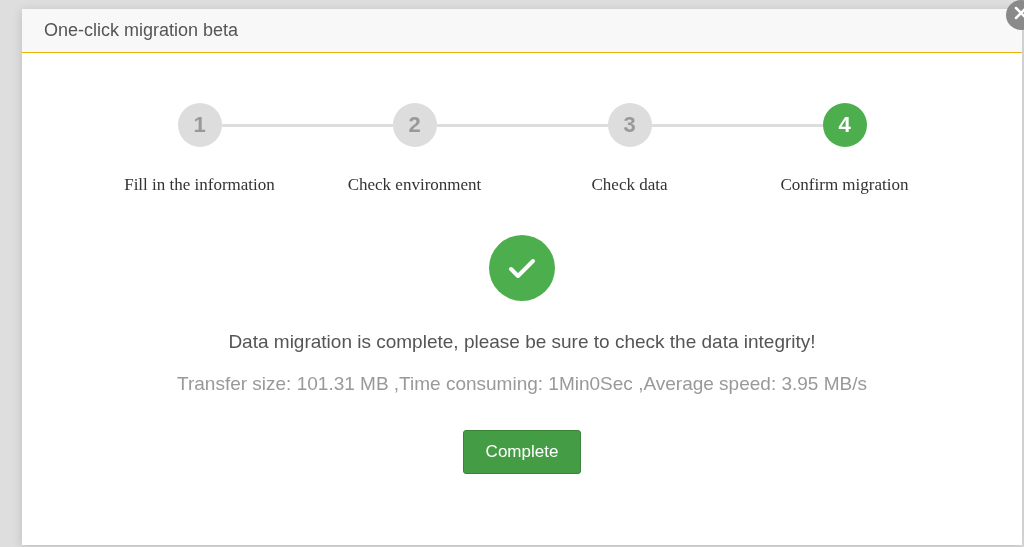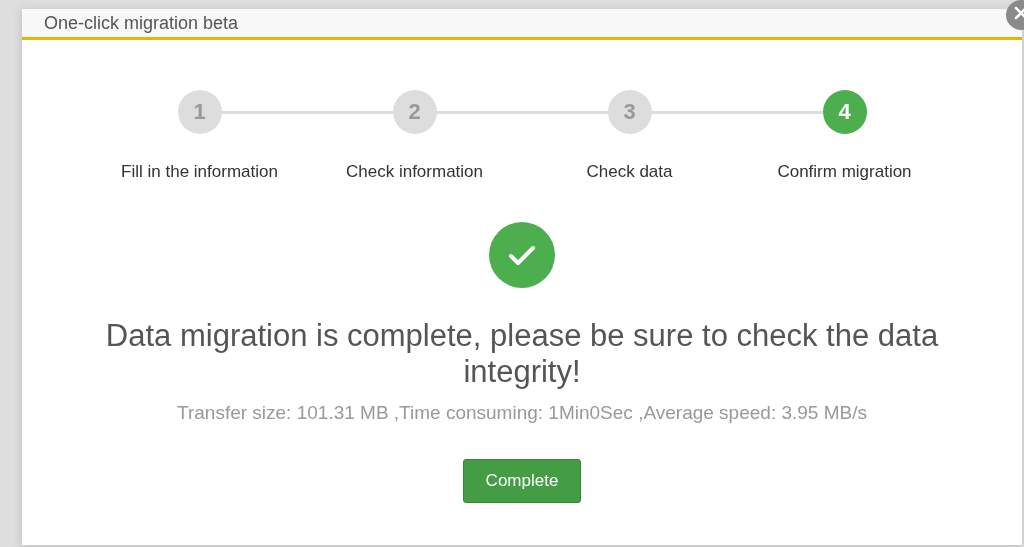--- a/index.html
+++ b/index.html
@@ -26,23 +26,23 @@
     .modal {
       position: absolute;
       left: 22px;
       top: 9px;
       width: 1000px;
       height: 536px;
       background: #fff;
       box-shadow: 0 2px 10px rgba(0,0,0,0.15);
     }
     .modal-header {
-      height: 31px;
+      height: 44px;
       background: #f8f8f8;
-      border-bottom: 3px solid #eab308;
+      border-bottom: 1px solid #eab308;
       display: flex;
       align-items: center;
       padding: 14px 22px;
     }
     .modal-title {
       font-size: 18px;
       color: #555;
       font-weight: 400;
     }
     .close-btn {
@@ -95,20 +95,21 @@
     }
     .step-circle.active {
       background: #4cae4c;
       color: #fff;
     }
     .step-label {
       font-size: 17px;
       color: #333;
       text-align: center;
       white-space: nowrap;
+      font-family: Liberation Serif, serif;
     }
     .step-line {
       position: absolute;
       top: 21px;
       height: 3px;
       background: #ddd;
       z-index: 1;
     }
     .line1 { left: calc(12.5% + 22px); width: calc(25% - 44px); }
     .line2 { left: calc(37.5% + 22px); width: calc(25% - 44px); }
@@ -126,23 +127,23 @@
       display: flex;
       align-items: center;
       justify-content: center;
       margin: 0 auto 30px auto;
     }
     .success-icon svg {
       width: 36px;
       height: 36px;
     }
     .result-title {
-      font-size: 31px;
+      font-size: 19px;
       color: #555;
-      margin-bottom: 12px;
+      margin-bottom: 20px;
       font-weight: 400;
     }
     .result-detail {
       font-size: 19px;
       color: #999;
       margin-bottom: 35px;
       font-weight: 400;
     }
     .button-row {
       display: flex;
@@ -190,21 +191,21 @@
       <div class="step-line line2"></div>
       <div class="step-line line3"></div>
 
       <div class="step">
         <div class="step-circle">1</div>
         <div class="step-label">Fill in the information</div>
       </div>
 
       <div class="step">
         <div class="step-circle">2</div>
-        <div class="step-label">Check information</div>
+        <div class="step-label">Check environment</div>
       </div>
 
       <div class="step">
         <div class="step-circle">3</div>
         <div class="step-label">Check data</div>
       </div>
 
       <div class="step">
         <div class="step-circle active">4</div>
         <div class="step-label">Confirm migration</div>

